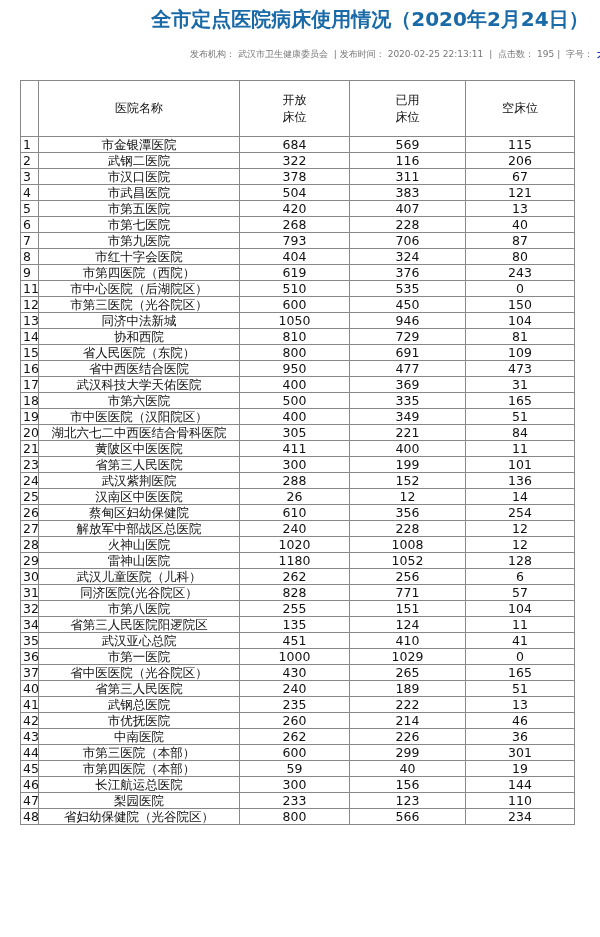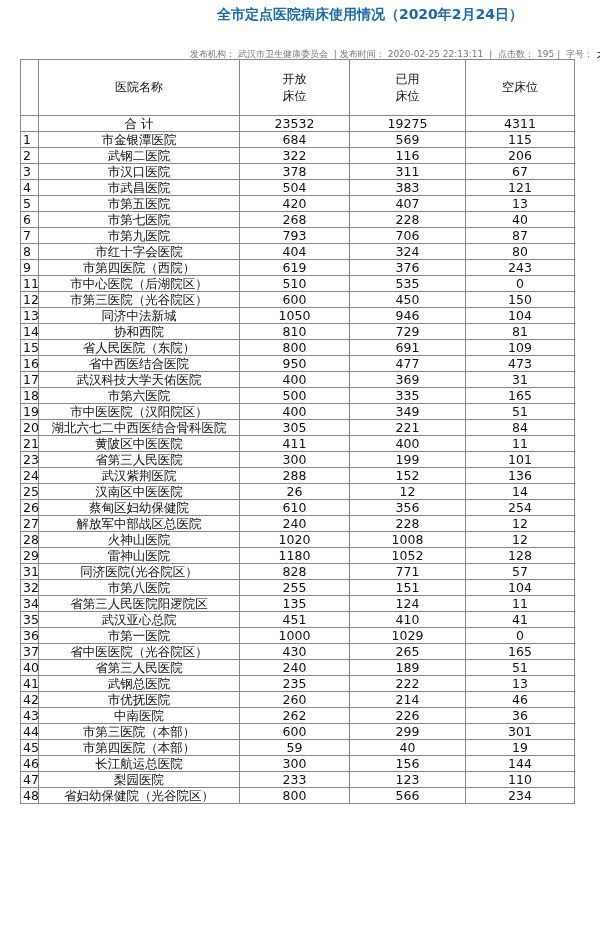--- a/index.html
+++ b/index.html
@@ -1,25 +1,25 @@
 <!DOCTYPE html>
 <html><head>
 <meta charset="utf-8">
 <style>
   html, body { margin: 0; padding: 0; background: #ffffff; }
   body { width: 600px; height: 937px; position: relative; overflow: hidden;
          font-family: "DejaVu Sans", "Liberation Sans", sans-serif; color: #111; }
   .title { position: absolute; left: 0; top: 6px; width: 600px; text-align: center;
            padding-left: 140px; box-sizing: border-box;
-           font-size: 14px; font-weight: bold; color: #1a6aa8; letter-spacing: 0px; }
+           font-size: 20px; font-weight: bold; color: #1a6aa8; letter-spacing: 0px; }
   .meta { position: absolute; top: 48px; left: 190px; font-size: 9px; color: #777; white-space: nowrap; }
   .meta .sep { margin: 0 3px; color: #777; }
   .meta .fs { color: #1a2fb0; font-weight: bold; margin-left: 1px; }
   .meta .fs span { margin-right: 3px; cursor: pointer; }
-  table.beds { position: absolute; left: 20px; top: 59px; border-collapse: collapse;
+  table.beds { position: absolute; left: 20px; top: 80px; border-collapse: collapse;
                width: 554px; font-size: 12.5px; table-layout: fixed; }
   table.beds td, table.beds th { border: 1px solid #888; padding: 0; height: 15px; line-height: 15px;
                text-align: center; font-weight: normal; white-space: nowrap; overflow: hidden; }
   table.beds th { height: 55px; line-height: 17px; font-size: 12px; }
   table.beds td.no { text-align: left; padding-left: 2px; }
   col.c0 { width: 18px; } col.c1 { width: 201px; } col.c2 { width: 110px; }
   col.c3 { width: 116px; } col.c4 { width: 109px; }
 </style>
 </head>
 <body>
@@ -51,27 +51,20 @@
   <thead>
     <tr>
       <th></th>
       <th>医院名称</th>
       <th><span>开放</span><br><span>床位</span></th>
       <th><span>已用</span><br><span>床位</span></th>
       <th>空床位</th>
     </tr>
   </thead>
   <tbody id="tbody">
-    <tr>
-      <td></td>
-      <td>合 计</td>
-      <td>23532</td>
-      <td>19275</td>
-      <td>4311</td>
-    </tr>
   <tr>
         <td class="no">1</td>
         <td>市金银潭医院</td>
         <td>684</td>
         <td>569</td>
         <td>115</td>
       </tr>
       <tr>
         <td class="no">2</td>
         <td>武钢二医院</td>
@@ -248,20 +241,27 @@
         <td>12</td>
       </tr>
       <tr>
         <td class="no">29</td>
         <td>雷神山医院</td>
         <td>1180</td>
         <td>1052</td>
         <td>128</td>
       </tr>
       <tr>
+        <td class="no">30</td>
+        <td>武汉儿童医院（儿科）</td>
+        <td>262</td>
+        <td>256</td>
+        <td>6</td>
+      </tr>
+      <tr>
         <td class="no">31</td>
         <td>同济医院(光谷院区）</td>
         <td>828</td>
         <td>771</td>
         <td>57</td>
       </tr>
       <tr>
         <td class="no">32</td>
         <td>市第八医院</td>
         <td>255</td>

